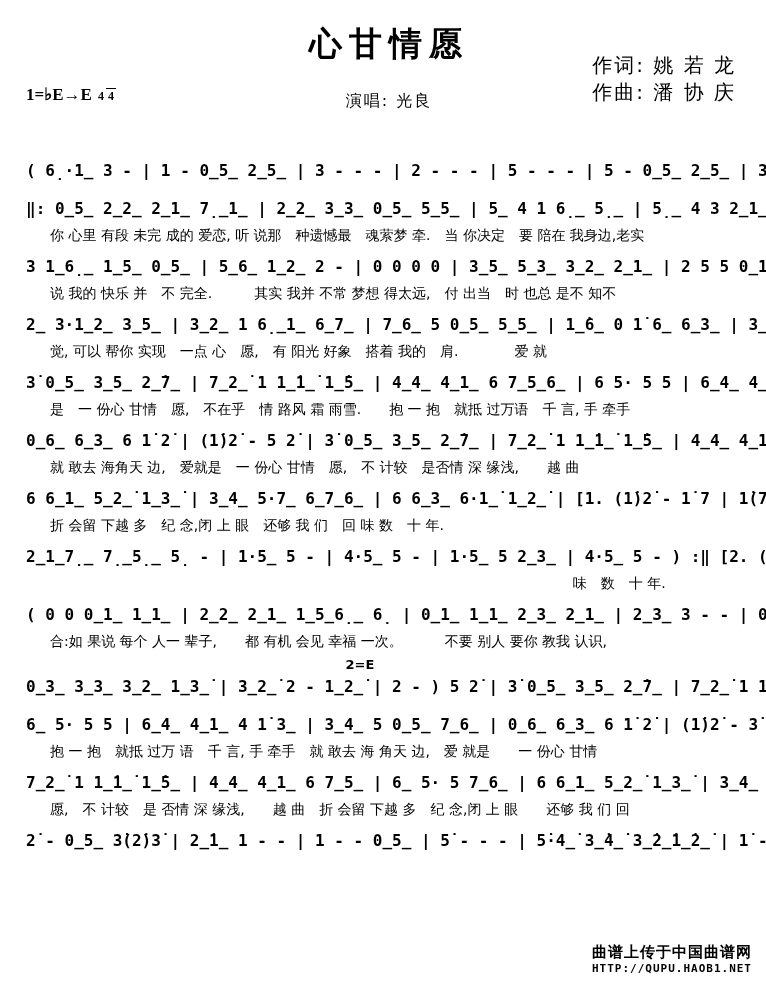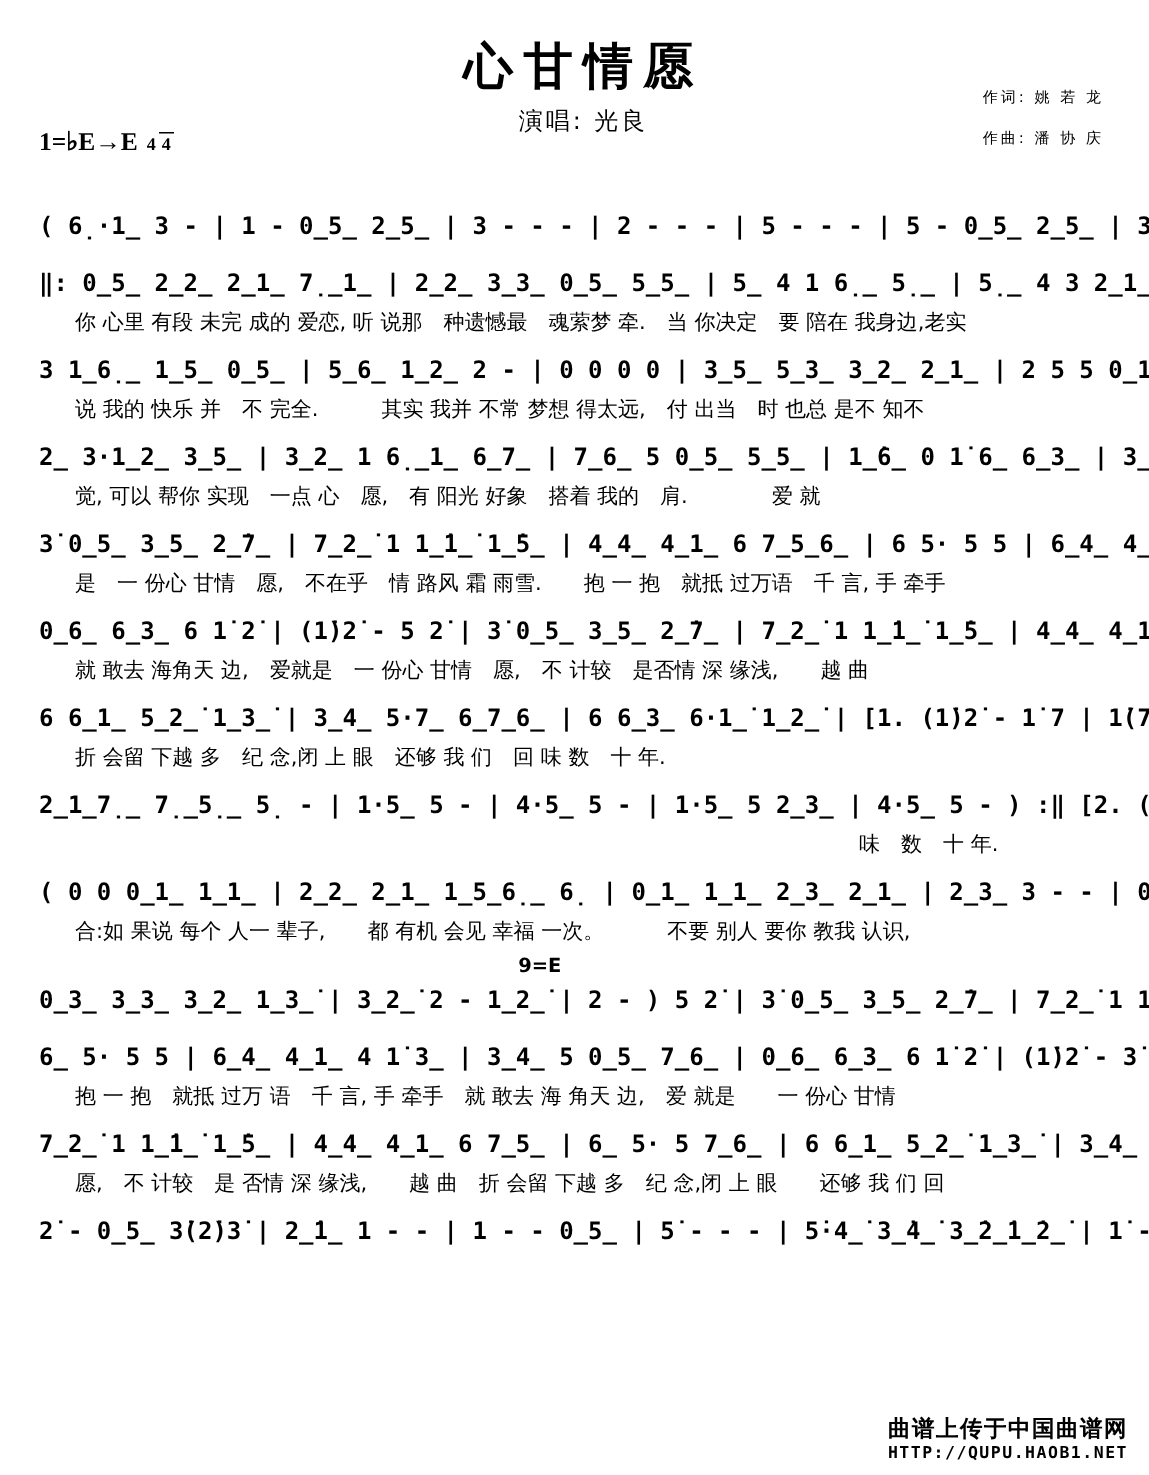--- a/index.html
+++ b/index.html
@@ -9,24 +9,24 @@
     background:#ffffff;color:#000000;
     font-family:"DejaVu Sans", sans-serif;
     box-sizing:border-box;
     padding:8px 14px 0 26px;
     overflow:hidden;
   }
   .title{
     text-align:center;font-size:33px;font-weight:bold;
     letter-spacing:7px;margin-top:14px;font-family:Liberation Serif, serif;
   }
-  .singer{text-align:center;font-size:16px;margin-top:4px;letter-spacing:2px;}
+  .singer{text-align:center;font-size:16px;margin-top:24px;letter-spacing:2px;}
   .credits{
     position:absolute;right:30px;top:52px;
-    font-size:10px;line-height:27px;letter-spacing:2px;text-align:right;
+    font-size:20px;line-height:27px;letter-spacing:2px;text-align:right;
   }
   .keysig{
     position:absolute;left:26px;top:84px;
     font-size:17px;font-weight:bold;
     font-family:Liberation Serif, serif;
   }
   .frac{display:inline-block;vertical-align:middle;text-align:center;
     font-size:12px;line-height:1.05;margin-left:4px;font-weight:bold;}
   .frac .den{border-top:1.5px solid #000;padding:0 2px;}
   .frac .num{padding:0 2px;}
@@ -106,21 +106,21 @@
     <div class="notes">2̲1̲7̣̲ 7̣̲5̣̲ 5̣ - | 1·5̲ 5 - | 4·5̲ 5 - | 1·5̲ 5 2̲3̲ | 4·5̲ 5 - ) :‖ [2. (1̇)2̇ - 1̲̇ 7 7̲ | 1̇ - - - |</div>
     <div class="lyrics lyrics-indent">味　数　十 年.</div>
   </div>
 
   <div class="system">
     <div class="notes">( 0 0 0̲1̲ 1̲1̲ | 2̲2̲ 2̲1̲ 1̲5̲6̣̲ 6̣ | 0̲1̲ 1̲1̲ 2̲3̲ 2̲1̲ | 2̲3̲ 3 - - | 0 0 0̲5̣̲5̣̲ 5̣̲1̲ | 2̲2̲ 2̲1̲ 1̲5̲6̣̲ 6̣ |</div>
     <div class="lyrics">合:如 果说 每个 人一 辈子,　　都 有机 会见 幸福 一次。　　　不要 别人 要你 教我 认识,</div>
   </div>
 
   <div class="system">
-    <div class="annotation">9=E</div>
+    <div class="annotation">2=E</div>
     <div class="notes">0̲3̲ 3̲3̲ 3̲2̲ 1̲3̲̇ | 3̲2̲̇ 2 - 1̲2̲̇ | 2 - ) 5 2̇ | 3̇ 0̲5̲ 3̲5̲ 2̲̇7̲ | 7̲2̲̇ 1 1̲̇1̲̇ 1̲̇5̲ | 4̲4̲ 4̲1̲ 6 7̲5̲6̲ |</div>
   </div>
 
   <div class="system">
     <div class="notes">6̲ 5· 5 5 | 6̲4̲ 4̲1̲ 4 1̇ 3̲ | 3̲4̲ 5 0̲5̲ 7̲6̲ | 0̲6̲ 6̲3̲ 6 1̇ 2̇ | (1̇)2̇ - 3̇ (2̇)3̇ 3̇ | 3̲̇2̲̇1̲ 0̲5̲ 3̲5̲ 2̲̇7̲ |</div>
     <div class="lyrics">抱 一 抱　就抵 过万 语　千 言, 手 牵手　就 敢去 海 角天 边,　爱 就是　　一 份心 甘情</div>
   </div>
 
   <div class="system">
     <div class="notes">7̲2̲̇ 1 1̲̇1̲̇ 1̲̇5̲ | 4̲4̲ 4̲1̲ 6 7̲5̲ | 6̲ 5· 5 7̲6̲ | 6 6̲1̲ 5̲2̲̇ 1̲3̲̇ | 3̲4̲ 5·7̲ 6̲7̲6̲ | 6 0̲6̲6̲ 6 1̇ 2̇ |</div>

